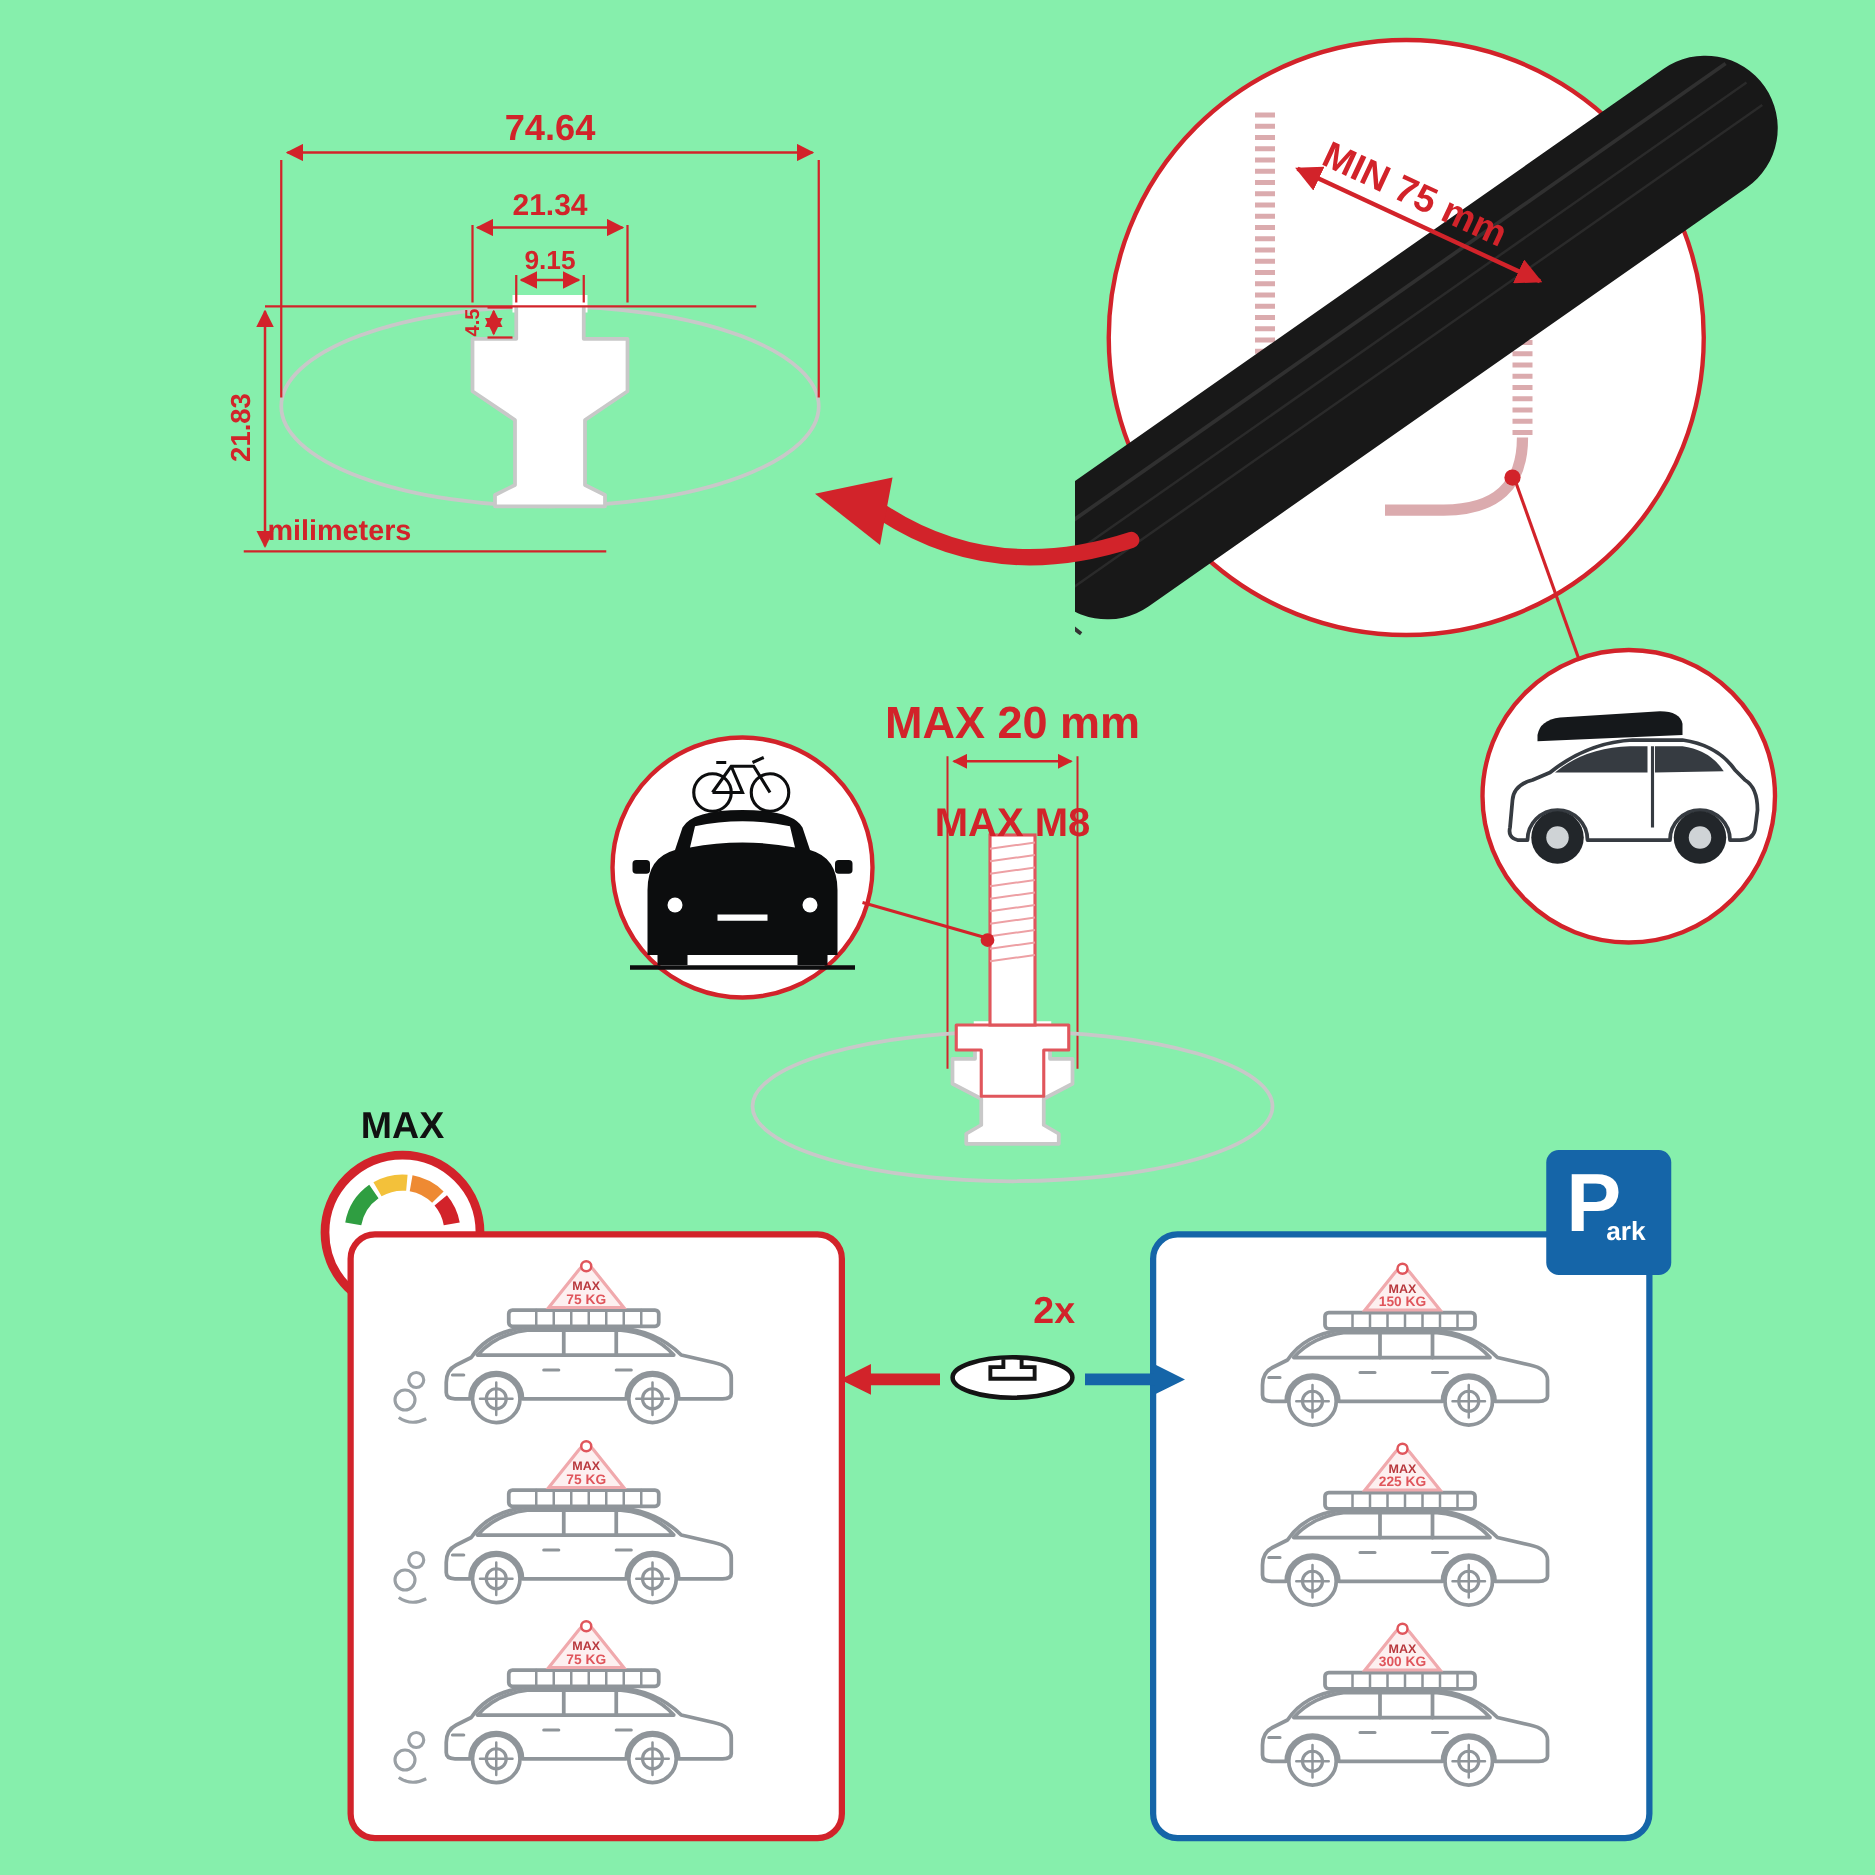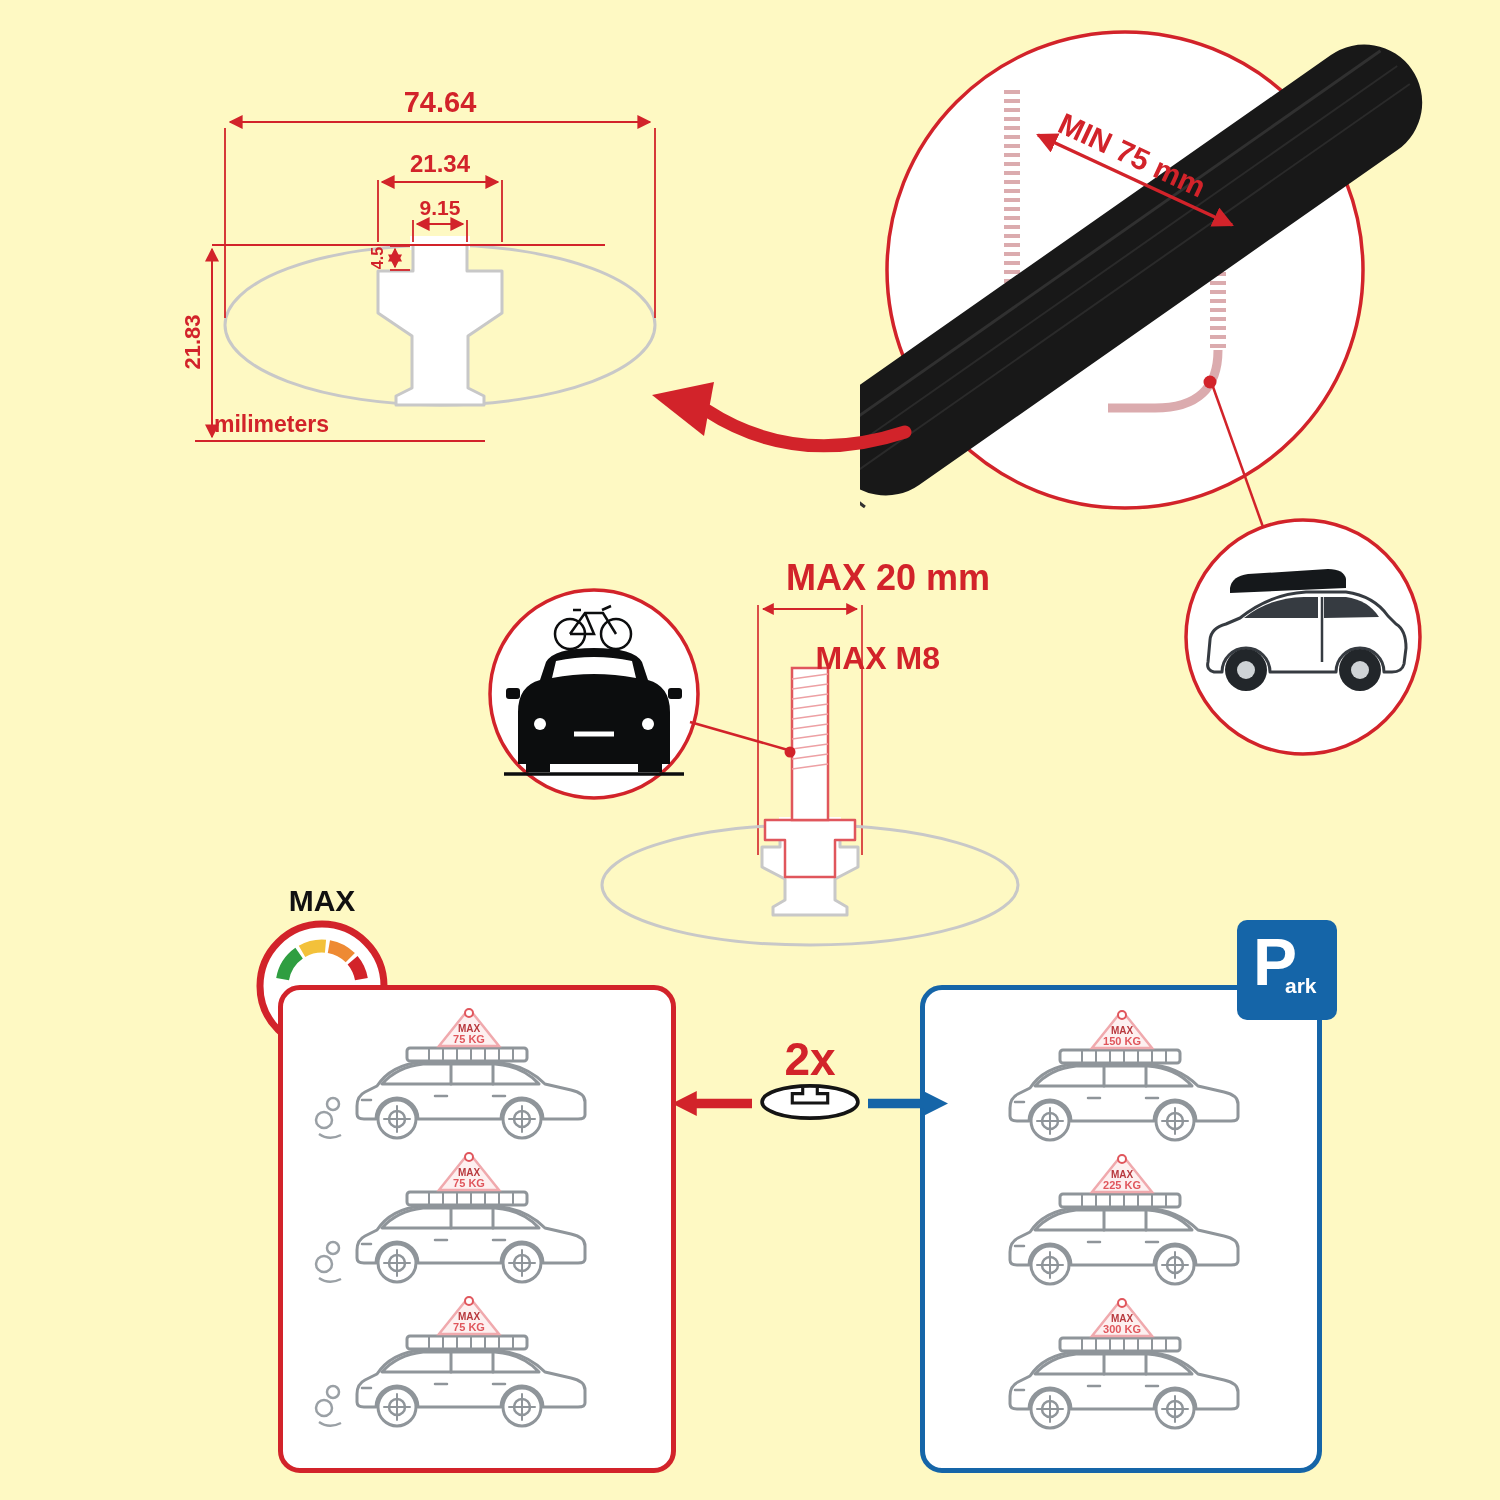--- a/index.html
+++ b/index.html
@@ -1,30 +1,30 @@
 <!DOCTYPE html>
 <html><head>
 <meta charset="utf-8">
 <style>
   html,body{margin:0;padding:0;background:#fff;}
-  #canvas{position:relative;width:1500px;height:1500px;background:#fef9c3;overflow:hidden;
+  #canvas{position:relative;width:1500px;height:1500px;background:#86efac;overflow:hidden;
           font-family:"Liberation Sans",sans-serif;}
   .abs{position:absolute;}
-  .red-label{color:#d2232a;font-weight:700;text-align:right;line-height:1;}
+  .red-label{color:#d2232a;font-weight:700;text-align:center;line-height:1;}
   .black-label{color:#111;font-weight:700;text-align:center;line-height:1;}
   svg text{font-family:"Liberation Sans",sans-serif;}
   .dim-text{fill:#d2232a;font-weight:700;}
   .tag-label{font-size:10px;font-weight:700;fill:#b8383d;text-anchor:middle;}
   .tag-value{font-size:11px;font-weight:700;fill:#e0565c;text-anchor:middle;}
   .gauge-value{font-size:30px;font-weight:700;fill:#111;text-anchor:middle;}
   .panel{position:absolute;border-radius:22px;background:#fff;}
   .panel-red{border:5px solid #d2232a;}
   .panel-blue{border:5px solid #1565a8;}
-  .mult-label{position:absolute;left:88px;top:0;width:100px;text-align:center;
-              color:#d2232a;font-weight:700;font-size:46px;}
+  .mult-label{position:absolute;left:88px;top:0;width:100px;text-align:right;
+              color:#d2232a;font-weight:700;font-size:30px;}
   .park{position:absolute;left:1237px;top:920px;width:100px;height:100px;background:#1565a8;
         border-radius:10px;}
   .park .p{position:absolute;left:16px;top:4px;color:#fff;font-weight:700;font-size:66px;}
   .park .ark{position:absolute;left:48px;top:54px;color:#fff;font-weight:700;font-size:21px;}
 </style>
 </head>
 <body>
 
 <div id="canvas">
 

